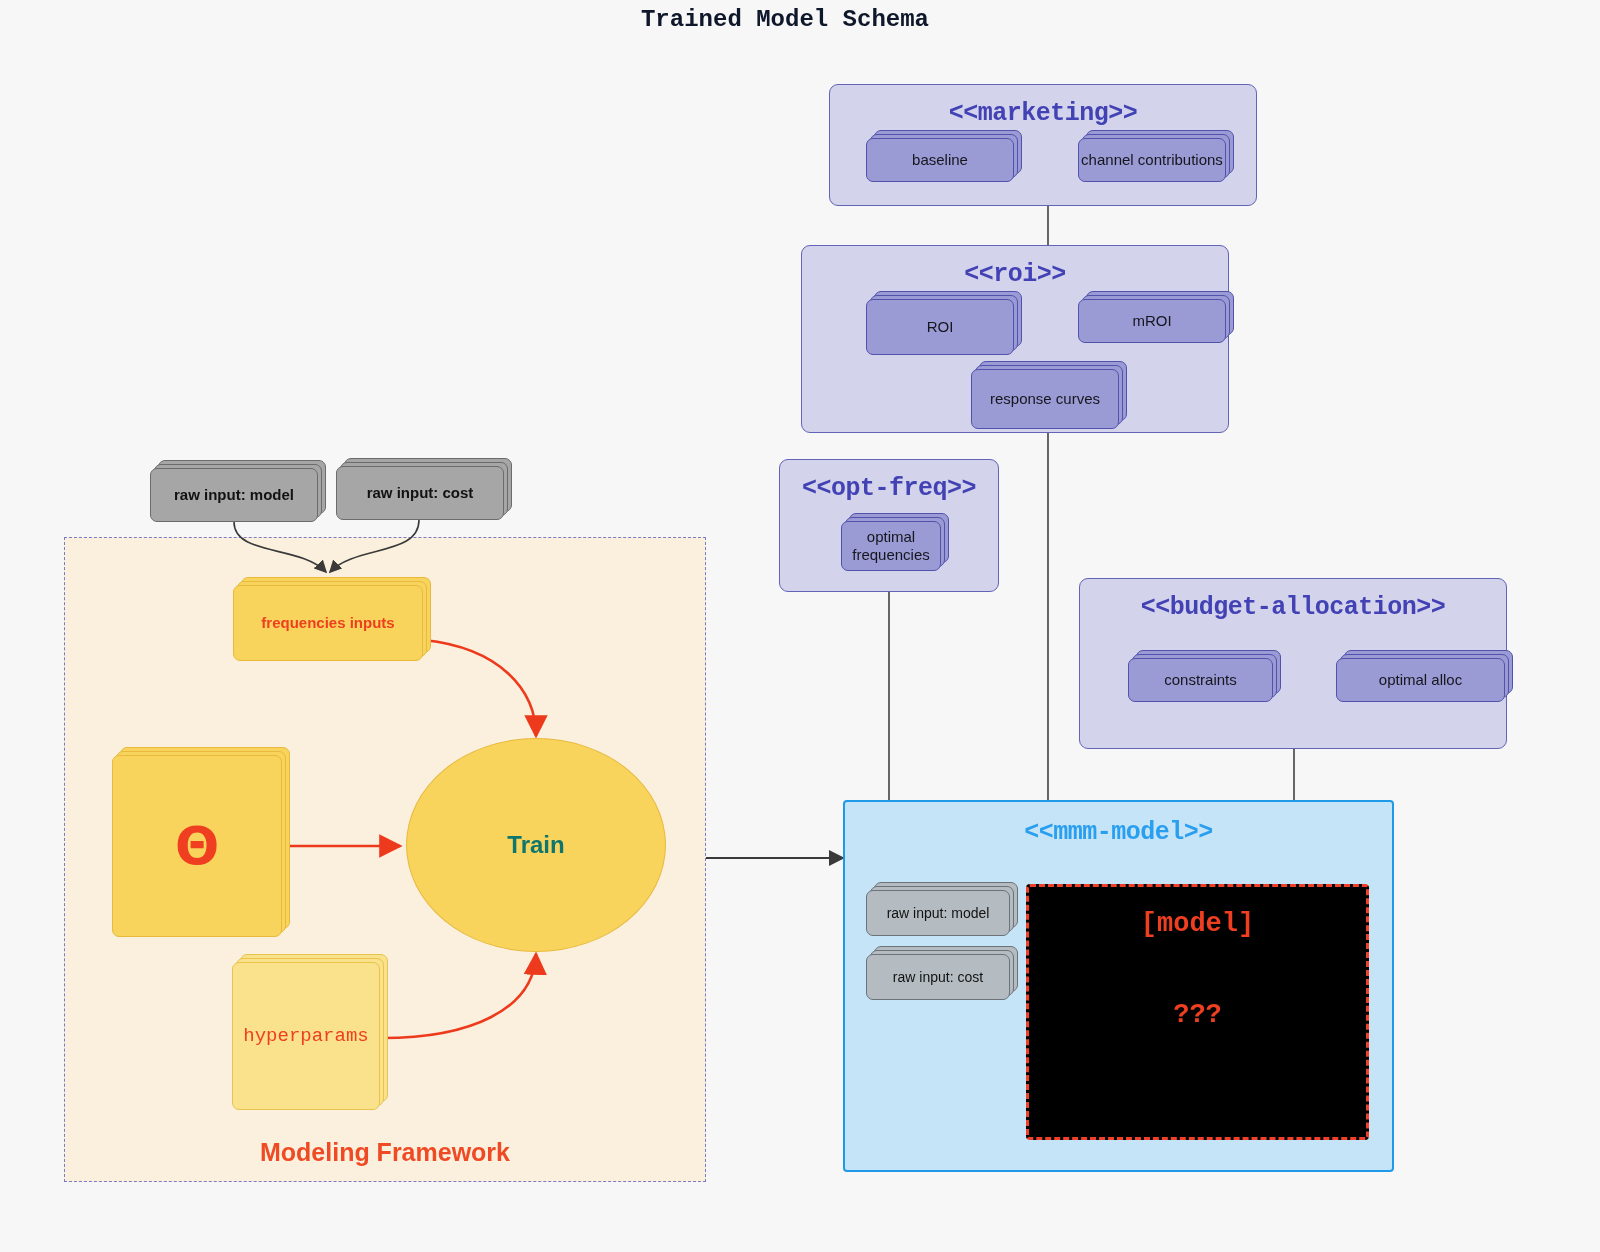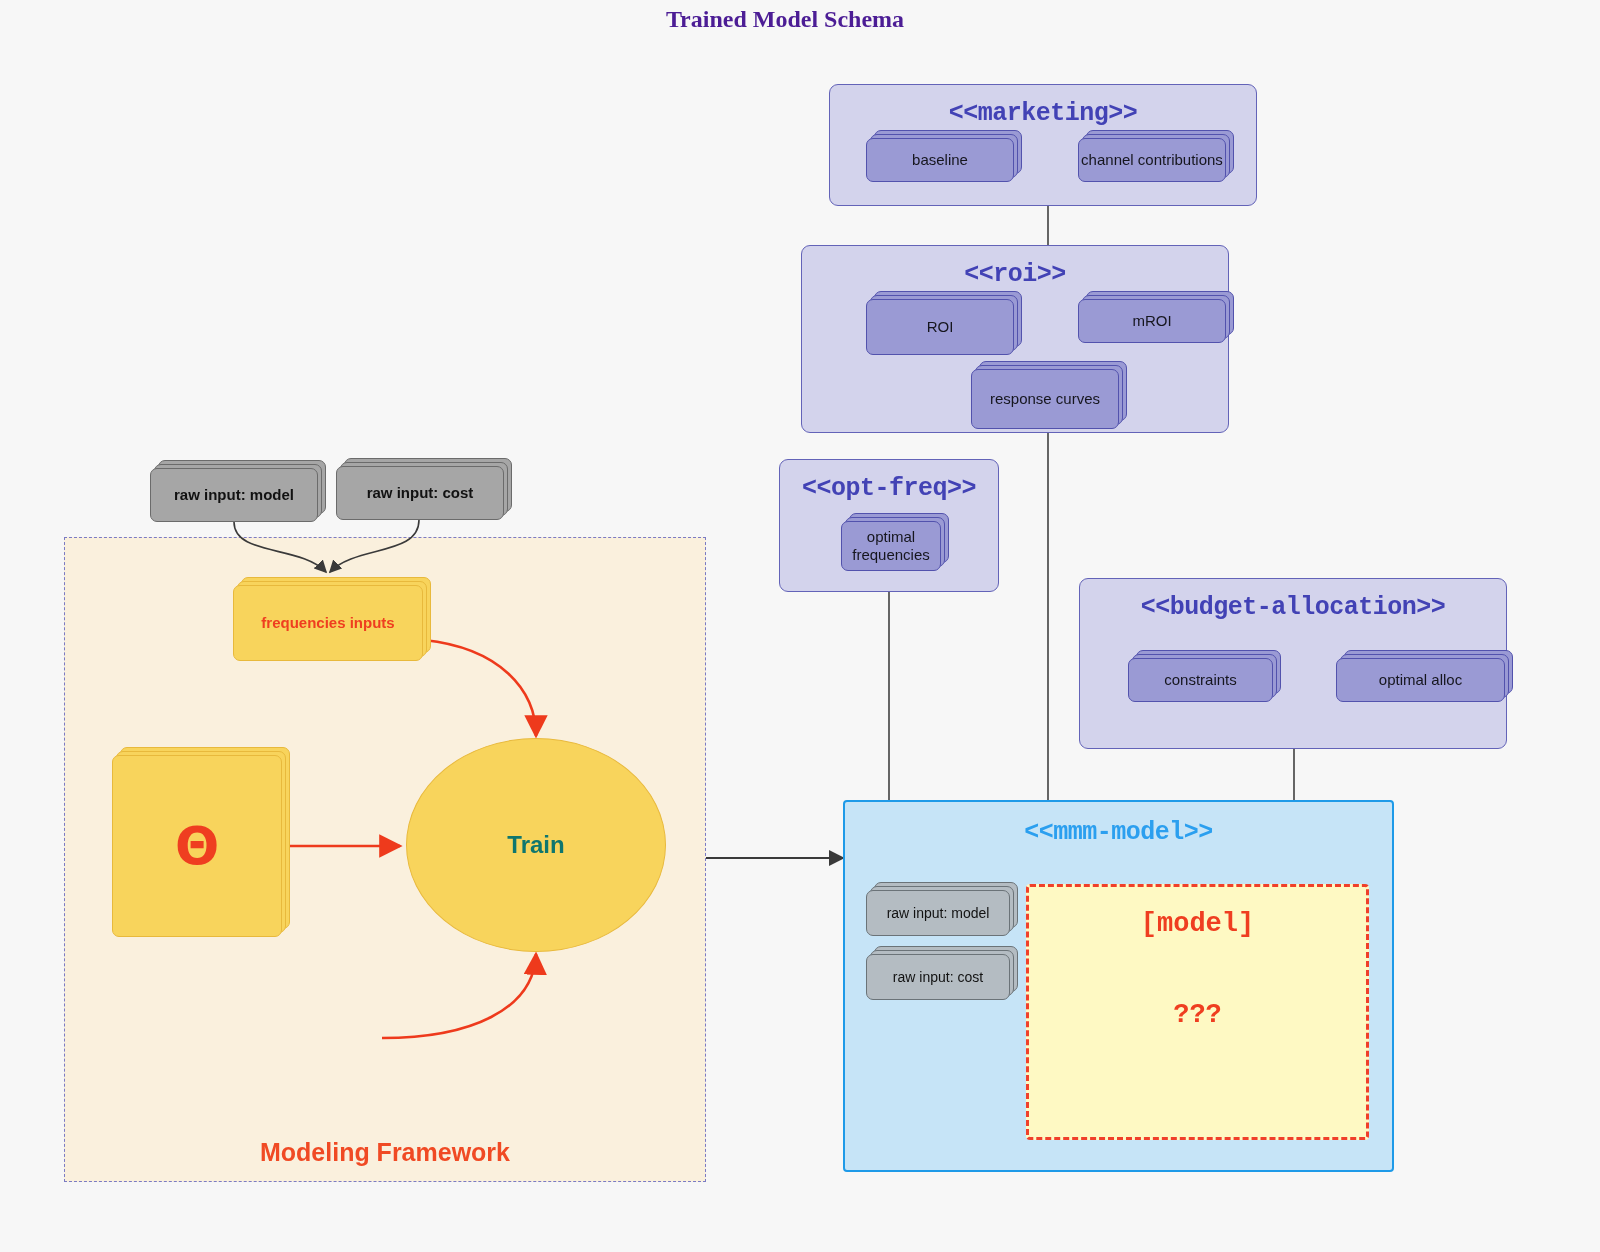--- a/index.html
+++ b/index.html
@@ -24,22 +24,22 @@
   }
 
   
   .page-title {
     position: absolute;
     left: 0; top: 6px;
     width: 1570px;
     text-align: center;
     font-size: 24px;
     font-weight: bold;
-    color: #4c1d95;
-    font-family: Liberation Serif, serif;
+    color: #0f172a;
+    font-family: Liberation Mono, monospace;
   }
 
   
   .stack {
     position: absolute;
     z-index: 10;
   }
   .stack .sh {
     position: absolute;
     left: 0; top: 0;
@@ -171,21 +171,21 @@
     color: #0f766e;
     font-size: 24px;
     font-weight: bold;
     box-sizing: border-box;
     z-index: 10;
   }
 
   
   .model-box {
     position: absolute;
-    background: #fef9c3;
+    background: #000000;
     border: 3px dashed #f0402a;
     border-radius: 4px;
     box-sizing: border-box;
     z-index: 11;
   }
   .model-box .mb-title {
     position: absolute;
     left: 0; top: 22px;
     width: 100%;
     text-align: center;
@@ -308,20 +308,25 @@
     <div class="sh s1"></div>
     <div class="face">frequencies inputs</div>
   </div>
 
   <div class="stack amber theta" style="left:112px; top:755px; width:170px; height:182px;">
     <div class="sh s2"></div>
     <div class="sh s1"></div>
     <div class="face">Θ</div>
   </div>
 
+  <div class="stack amber-light" style="left:232px; top:962px; width:148px; height:148px;">
+    <div class="sh s2"></div>
+    <div class="sh s1"></div>
+    <div class="face">hyperparams</div>
+  </div>
 
   <div class="ellipse" style="left:406px; top:738px; width:260px; height:214px;">
     <span>Train</span>
   </div>
 
   <div class="pkg" style="left:829px; top:84px; width:428px; height:122px;">
     <div class="pkg-title">&lt;&lt;marketing&gt;&gt;</div>
   </div>
   <div class="stack purple" style="left:866px; top:138px; width:148px; height:44px;">
     <div class="sh s2"></div>

